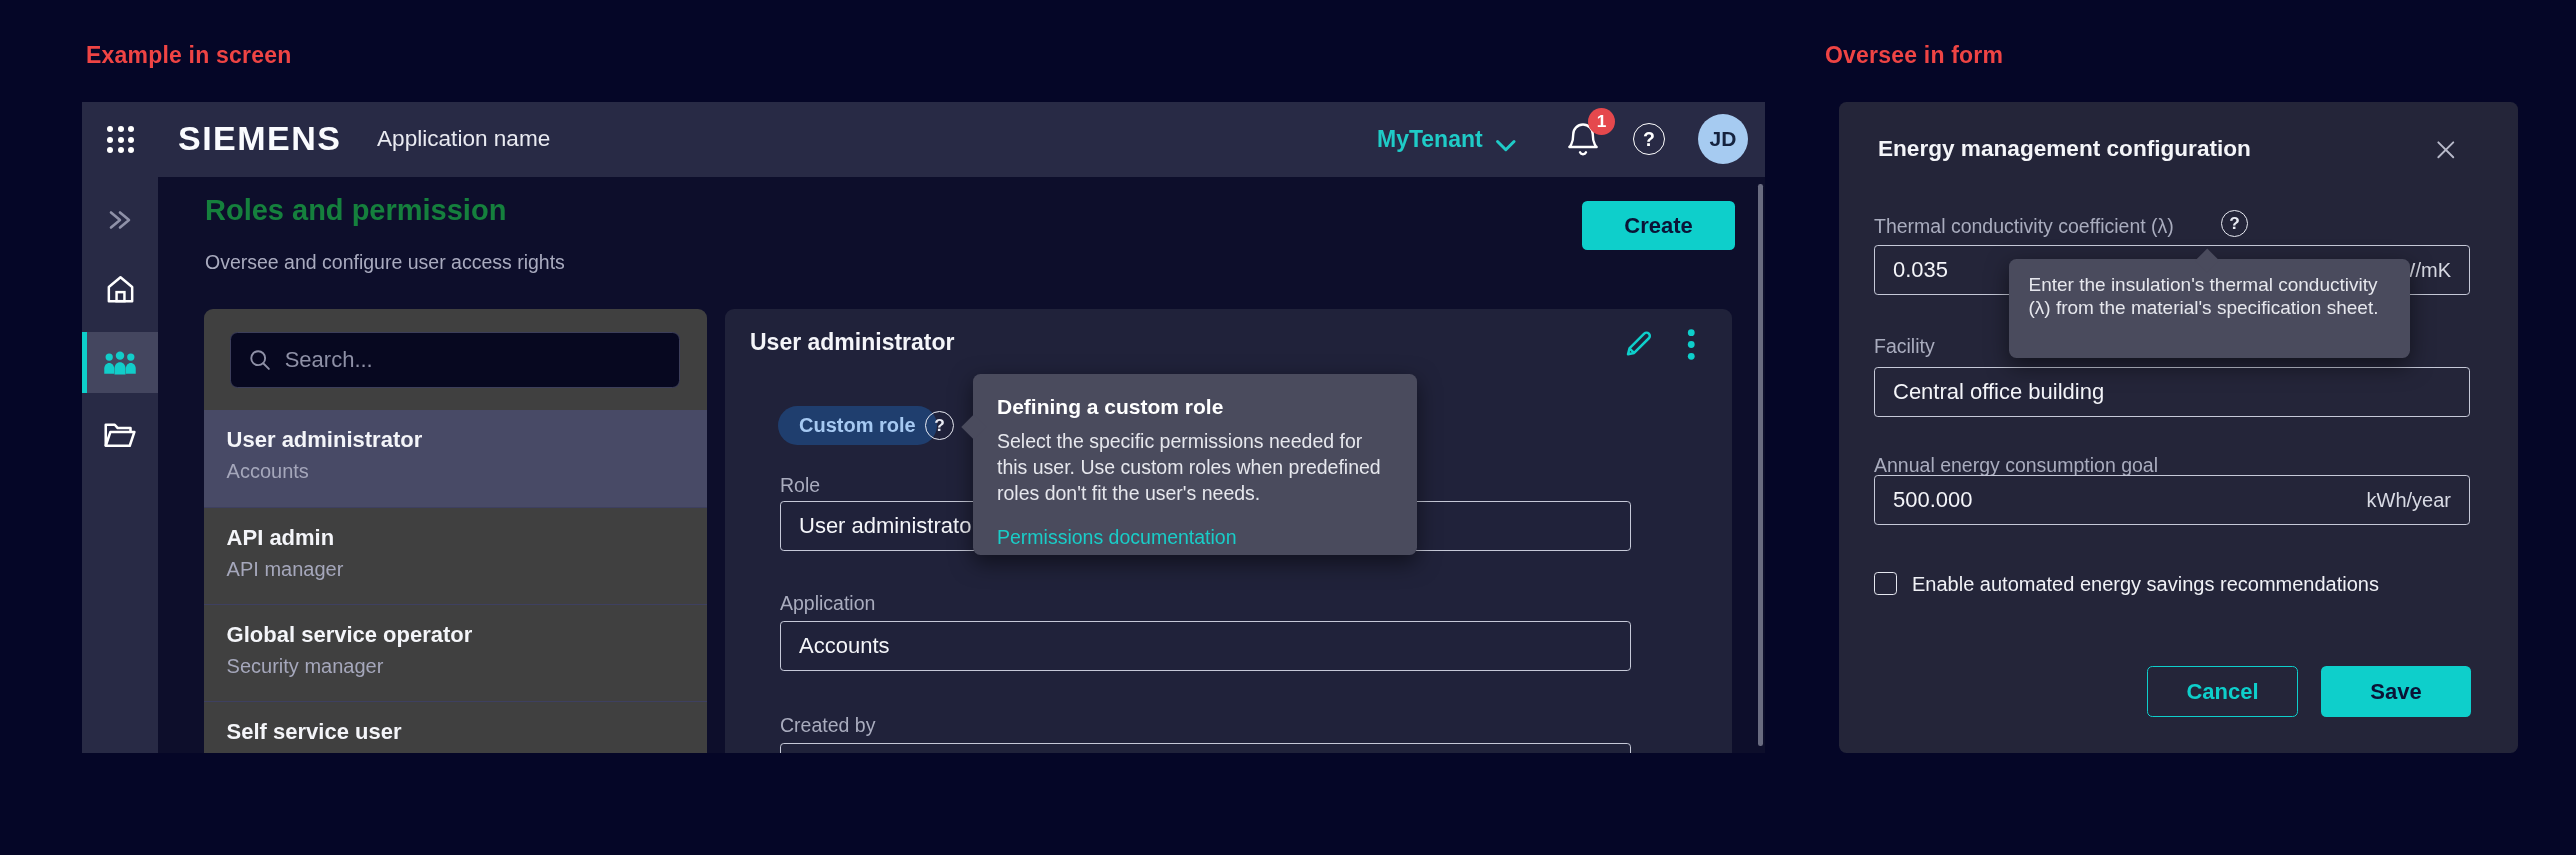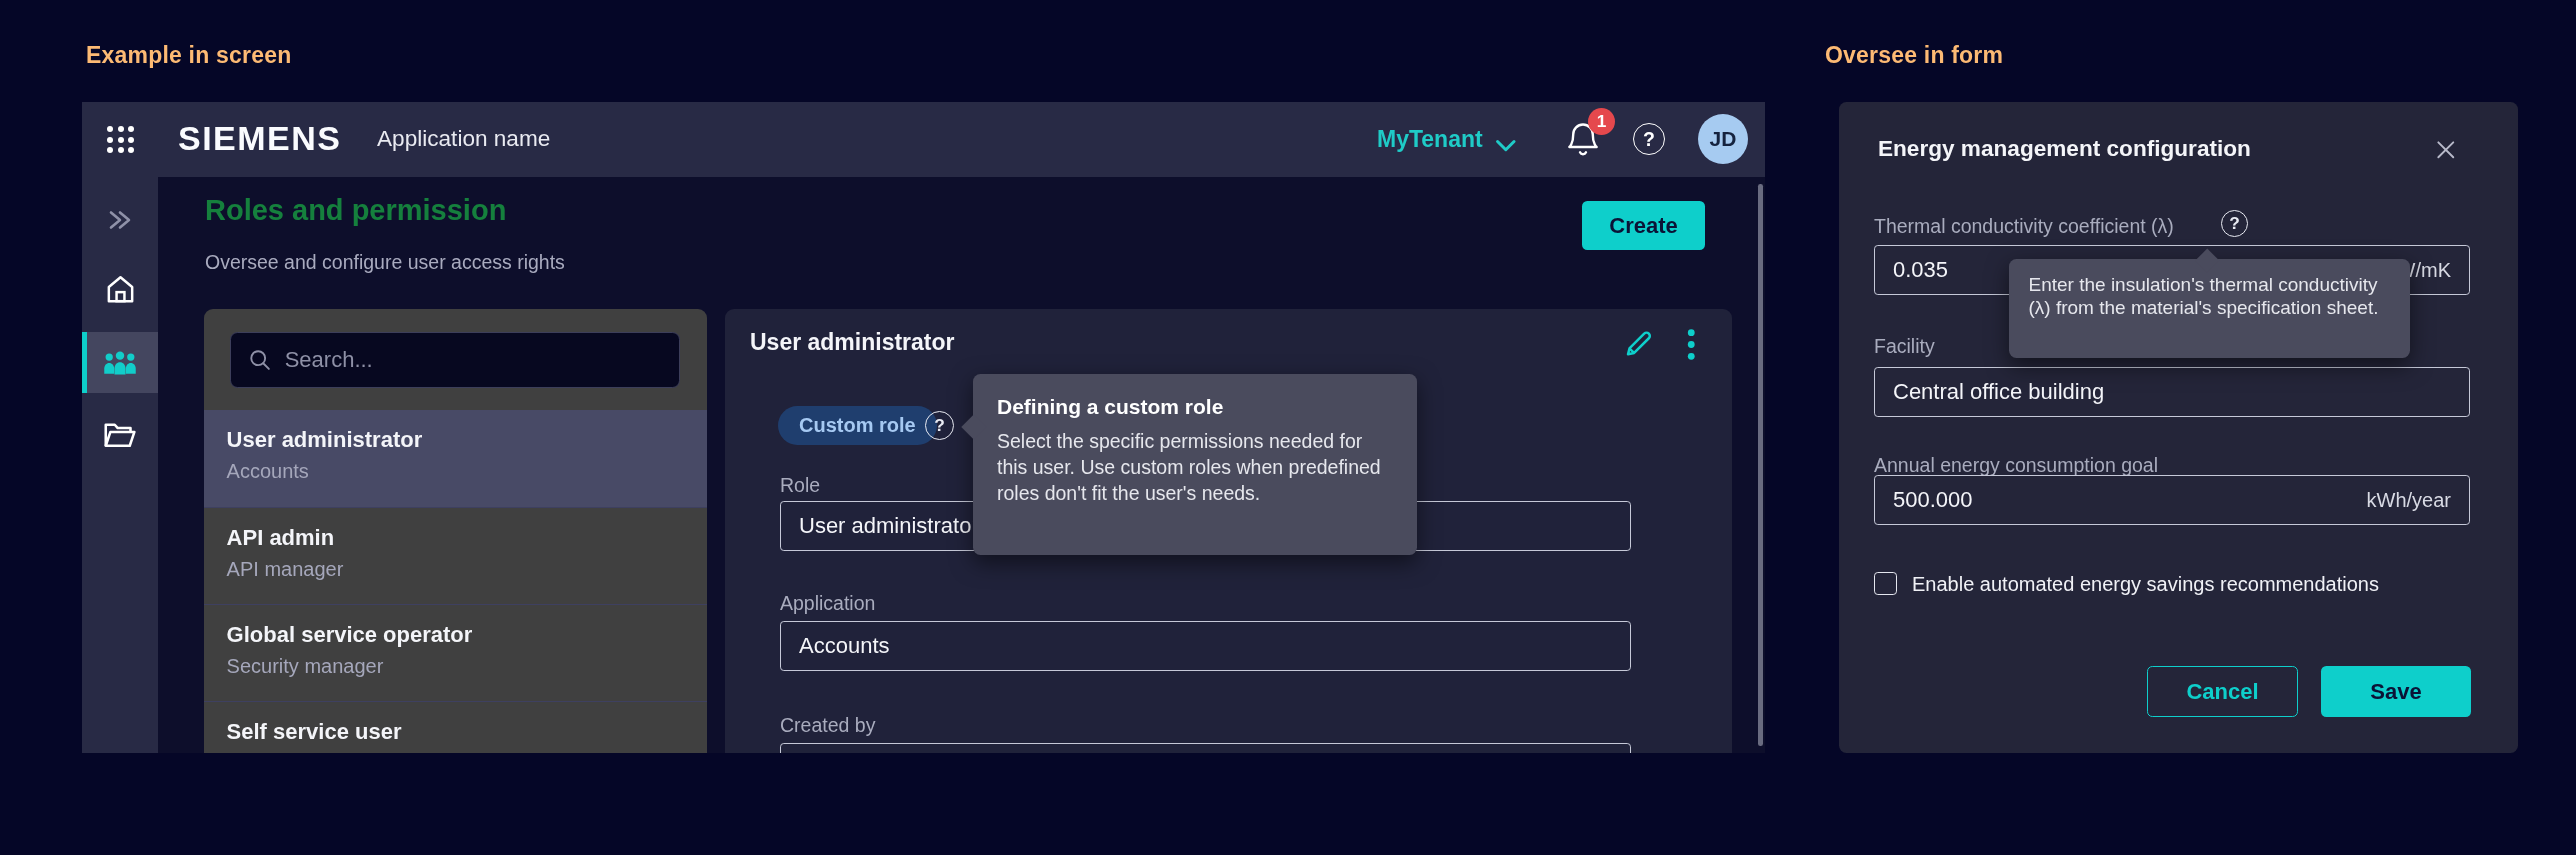--- a/index.html
+++ b/index.html
@@ -7,21 +7,21 @@
   body {
     background:#050627;
     font-family:"Liberation Sans", sans-serif;
     color:#f2f3f7;
     position:relative;
     overflow:hidden;
   }
   .abs { position:absolute; }
 
   
-  .section-heading { font-size:23px; font-weight:600; color:#fdba74; letter-spacing:0.2px; }
+  .section-heading { font-size:23px; font-weight:600; color:#ef4444; letter-spacing:0.2px; }
 
   
   .win-bg      { left:82px; top:102px; width:1683px; height:651px; background:#0d0e2b; z-index:1; }
   .win-header  { left:82px; top:102px; width:1683px; height:75px; background:#282a45; z-index:3; display:flex; align-items:center; }
   .win-sidebar { left:82px; top:177px; width:76px; height:576px; background:#282a45; z-index:2; }
   .sb-active   { left:82px; top:332px; width:76px; height:61px; background:#44465f; z-index:3; }
   .sb-activebar{ left:82px; top:332px; width:5.3px;  height:61px; background:#0ecfcb; z-index:4; }
   .sb-icon { z-index:5; display:flex; align-items:center; justify-content:center; width:76px; left:82px; cursor:pointer; }
   .win-scrollbar { left:1758px; top:184px; width:4.5px; height:562px; background:#696b80; border-radius:2.3px; z-index:4; }
 
@@ -38,21 +38,21 @@
                  display:flex; align-items:center; justify-content:center; font-size:19.5px; font-weight:600; }
   .hdr-help { left:1633px; top:123px; z-index:5; cursor:pointer; }
   .avatar { left:1698px; top:114px; z-index:5; width:50px; height:50px; border-radius:50%; background:#a6cbf1;
             color:#15233f; font-size:21px; font-weight:700; display:flex; align-items:center; justify-content:center; cursor:pointer; }
 
   .page-title { left:205px; top:194px; z-index:5; font-size:29px; font-weight:600; color:#15803d; }
   .page-subtitle { left:205px; top:251px; z-index:5; font-size:19.5px; color:#a9abbf; }
   .btn-primary { background:#0ecfcb; color:#0b1336; border:none; border-radius:5.3px;
                  font-family:inherit; font-size:22px; font-weight:700; cursor:pointer;
                  display:flex; align-items:center; justify-content:center; }
-  .create-btn { left:1582px; top:201px; width:123px; height:49px; z-index:5; }
+  .create-btn { left:1582px; top:201px; width:153px; height:49px; z-index:5; }
 
   
   .list-card { left:204px; top:309px; width:503px; height:444px; background:#404040;
                border-radius:9px 9px 0 0; z-index:3; overflow:hidden; }
   .search-box { position:absolute; left:25.6px; top:23px; width:450px; height:56px; background:#070820;
                 border:1.5px solid #3c3e5a; border-radius:7.5px; display:flex; align-items:center;
                 padding:0 16.5px; cursor:text; }
   .search-box span { font-size:22px; color:#8e90a6; margin-left:12px; }
   .role-item { position:absolute; left:0; width:503px; height:97px; padding:16.5px 0 0 22.6px; cursor:pointer; }
   .role-item.sep { border-top:1.5px solid #3e4060; }
@@ -235,20 +235,21 @@
     <span>Accounts</span>
   </div>
 
   <div class="field-label d-label" style="top:405px;">Created by</div>
   <div class="field-input d-input" style="top:434px;"></div>
 </div>
 
 <div class="abs tooltip tt-left">
   <div class="tt-title">Defining a custom role</div>
   <div class="tt-body">Select the specific permissions needed for this user. Use custom roles when predefined roles don't fit the user's needs.</div>
+  <div class="tt-link">Permissions documentation</div>
 </div>
 
 <div class="abs form-card">
   <div class="form-title">Energy management configuration</div>
   <div class="close-x">
     <svg width="25.6" height="25.6" viewBox="0 0 24 24">
         <line x1="5" y1="5" x2="19" y2="19" stroke="#b8baca" stroke-width="1.8" stroke-linecap="round"></line>
         <line x1="19" y1="5" x2="5" y2="19" stroke="#b8baca" stroke-width="1.8" stroke-linecap="round"></line>
       </svg>
   </div>

